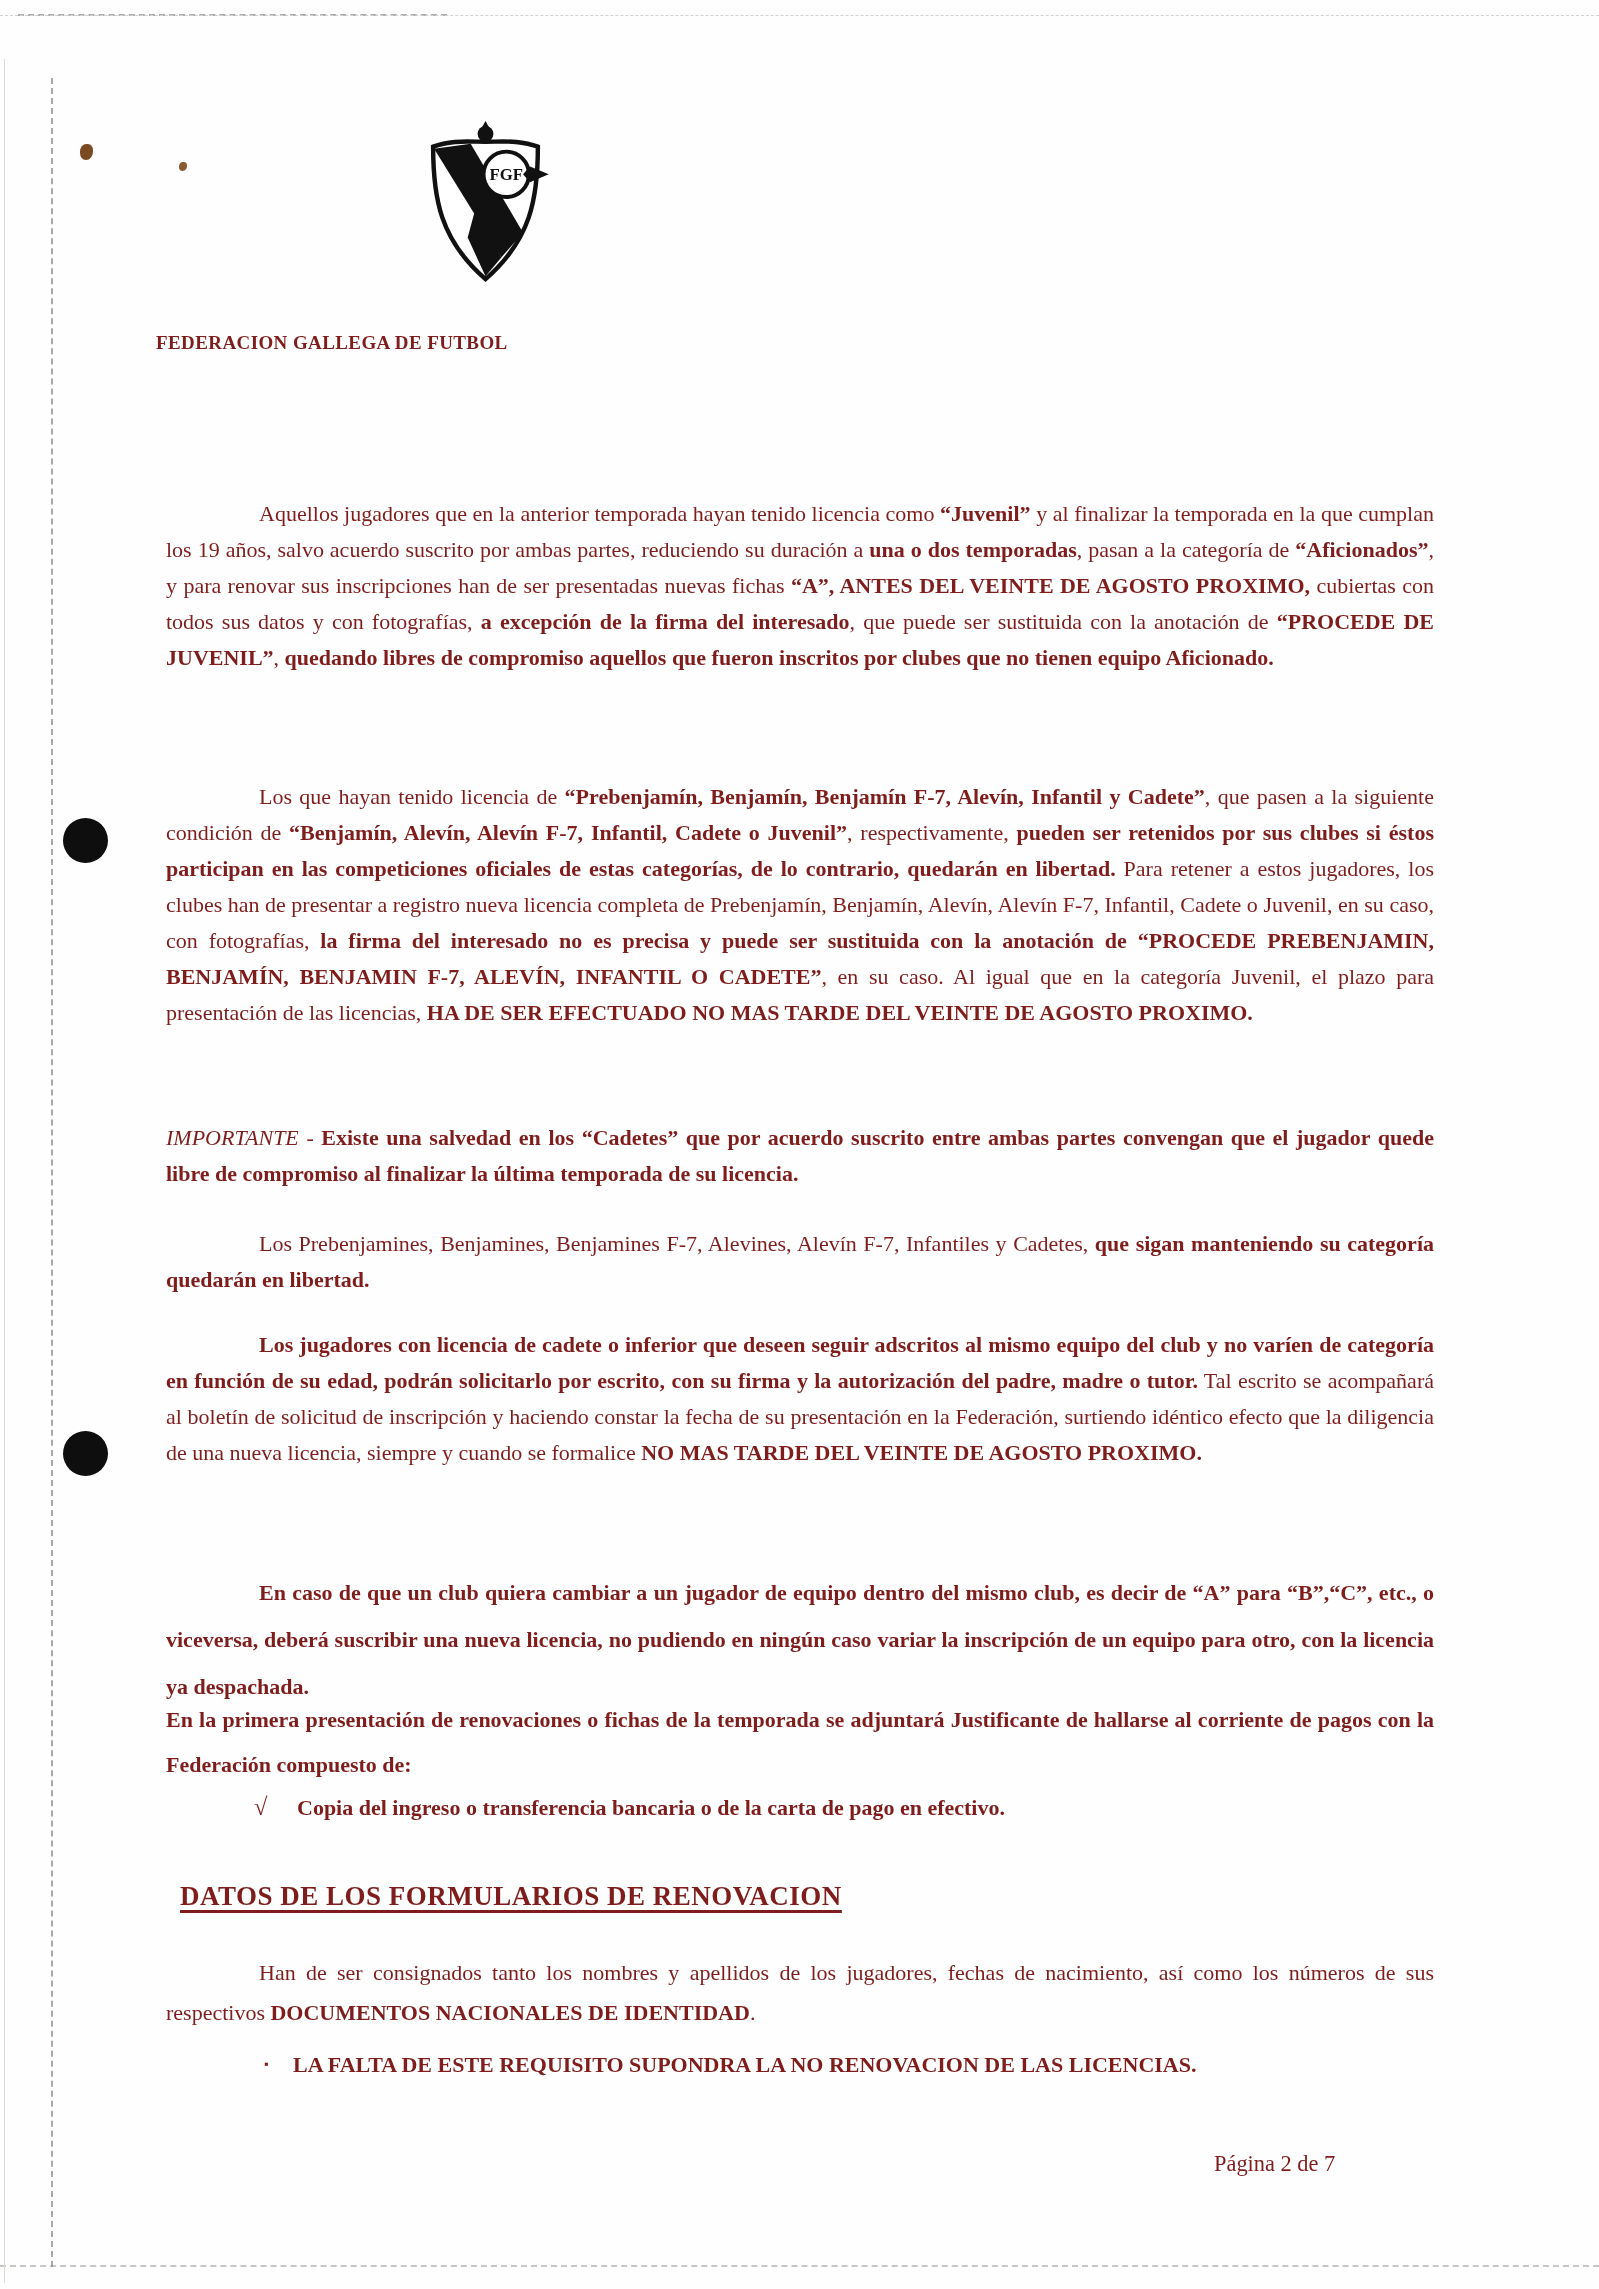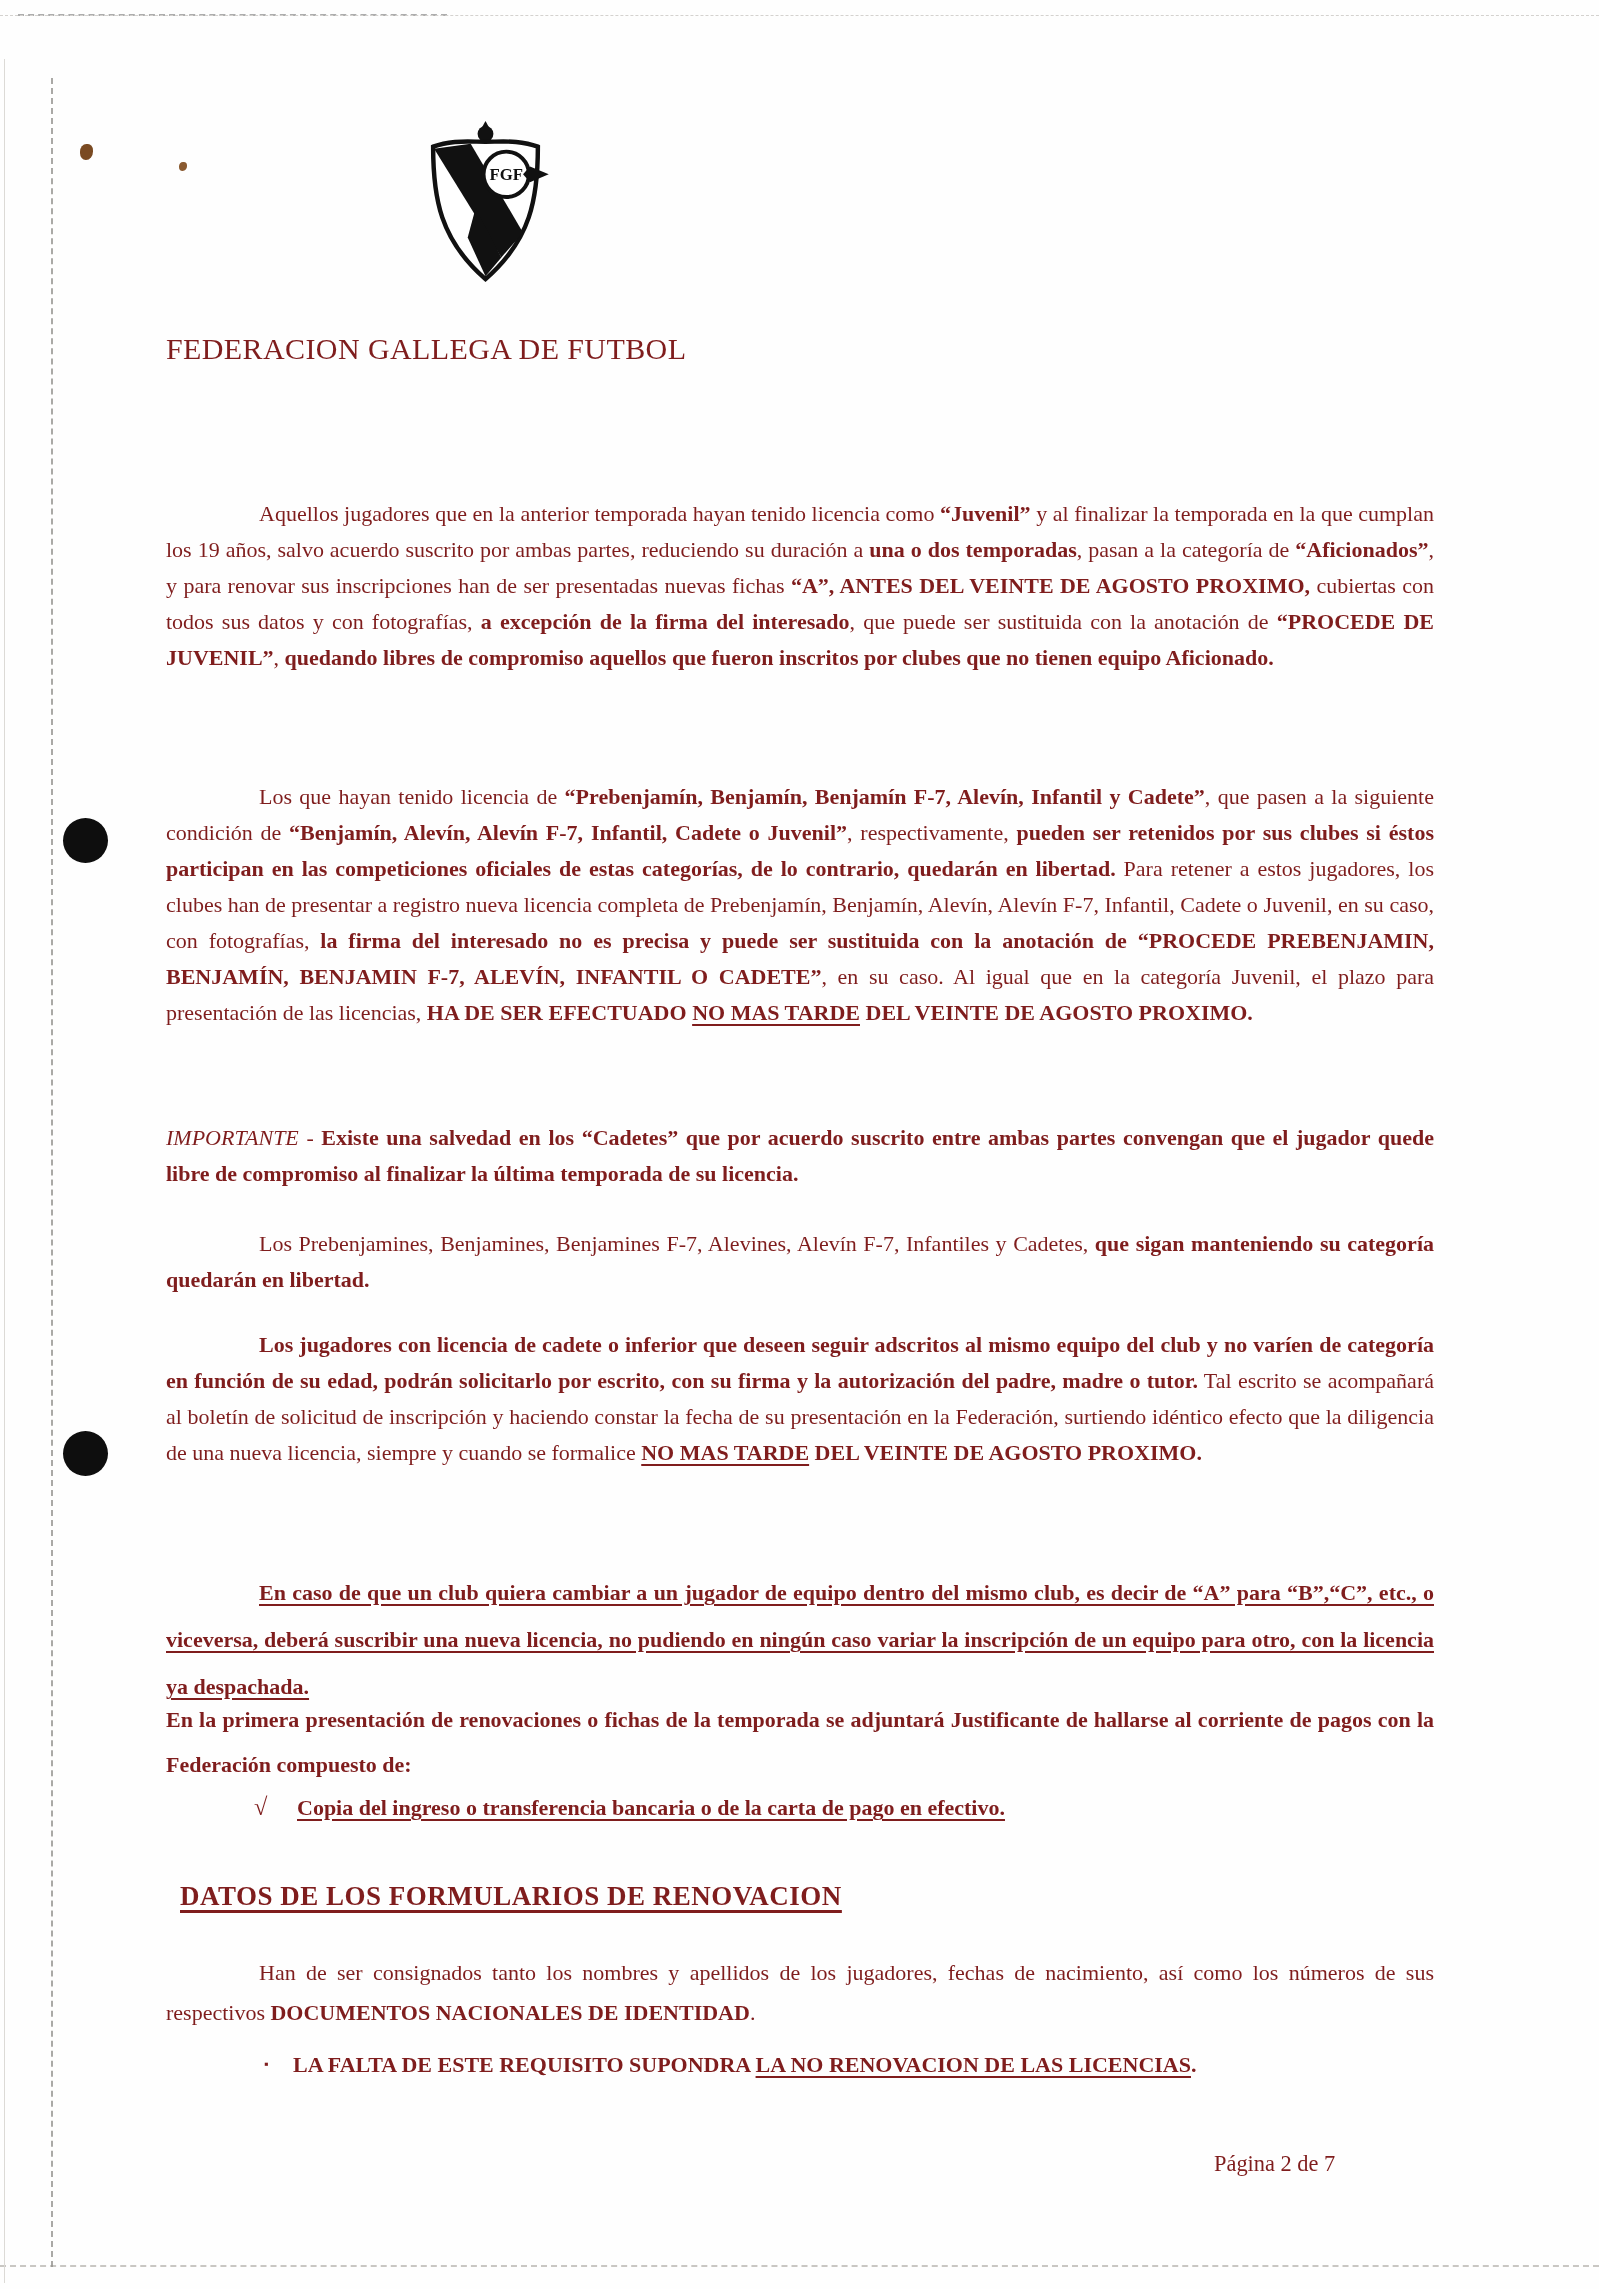--- a/index.html
+++ b/index.html
@@ -23,22 +23,22 @@
   .hole-2{left:63px;top:1431px;}
   .speck{position:absolute;border-radius:50% 40% 55% 45%;}
   .speck-1{left:80px;top:144px;width:12.7px;height:15.6px;background:#7a4a22;}
   .speck-2{left:179px;top:162px;width:7.8px;height:8.8px;background:#8a5a30;}
 
   
   .crest{position:absolute;left:419px;top:121px;width:133px;height:168px;}
   .crest svg{width:100%;height:100%;}
 
   .org-name{
-    position:absolute;left:166px;top:332px;
-    font-size:30px;font-weight:normal;letter-spacing:0.4px;
+    position:absolute;left:156px;top:332px;
+    font-size:19px;font-weight:bold;letter-spacing:0.4px;
   }
 
   
   .body{position:absolute;left:166px;top:0;width:1268px;height:2290px;margin-top:32px;}
   .para{
     position:absolute;left:0;right:0;margin:0;
     font-size:22px;line-height:36px;
     text-align:justify;
   }
   .indent{text-indent:93px;}
@@ -60,21 +60,21 @@
   .p9{top:1921px;line-height:40px;}
   .bullet-item{position:absolute;left:0;right:0;top:2015px;display:flex;align-items:baseline;
     font-size:22px;line-height:36px;font-weight:bold;}
   .bullet-item .marker{margin-left:98px;width:29px;font-size:12.7px;transform:translateY(-3.9px);}
 
   .footer{position:absolute;left:1214px;top:2151px;font-size:22.4px;}
 
   
   .b{font-weight:bold;}
   .i{font-style:italic;}
-  .u{text-decoration:underline;text-decoration-thickness:2.4px;text-underline-offset:3.9px;}
+  .u{text-decoration-thickness:2.4px;text-underline-offset:3.9px;}
 </style>
 </head>
 <body>
 
 <div class="page">
 
   <div class="edge-top-strong"></div>
   <div class="edge-top-faint"></div>
   <div class="edge-bottom"></div>
   <div class="edge-left-faint"></div>

